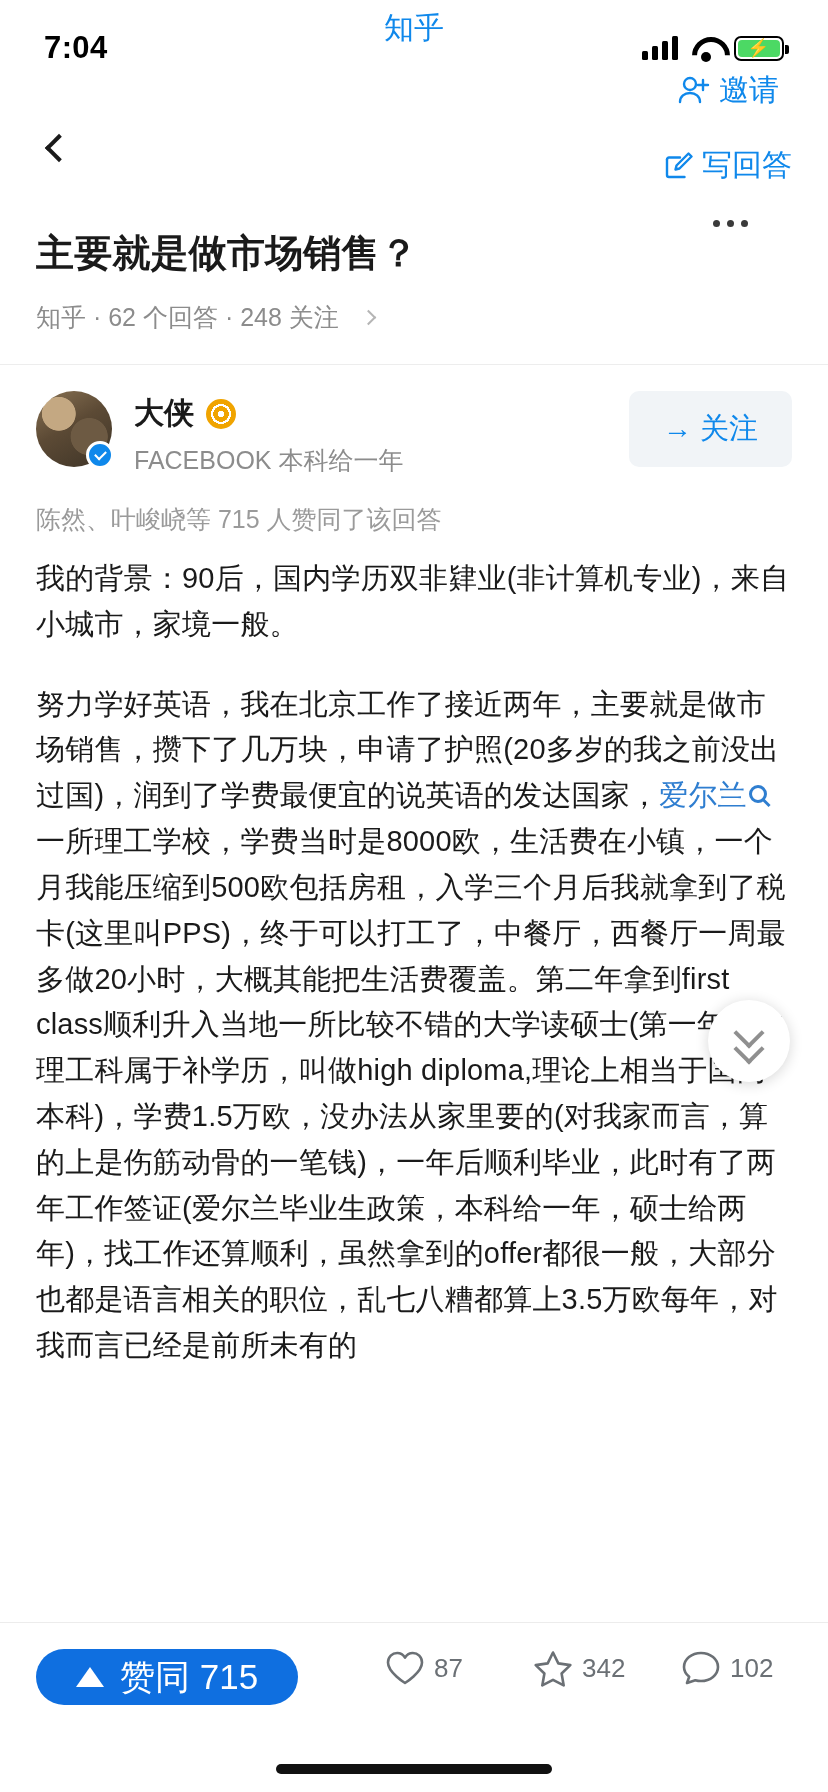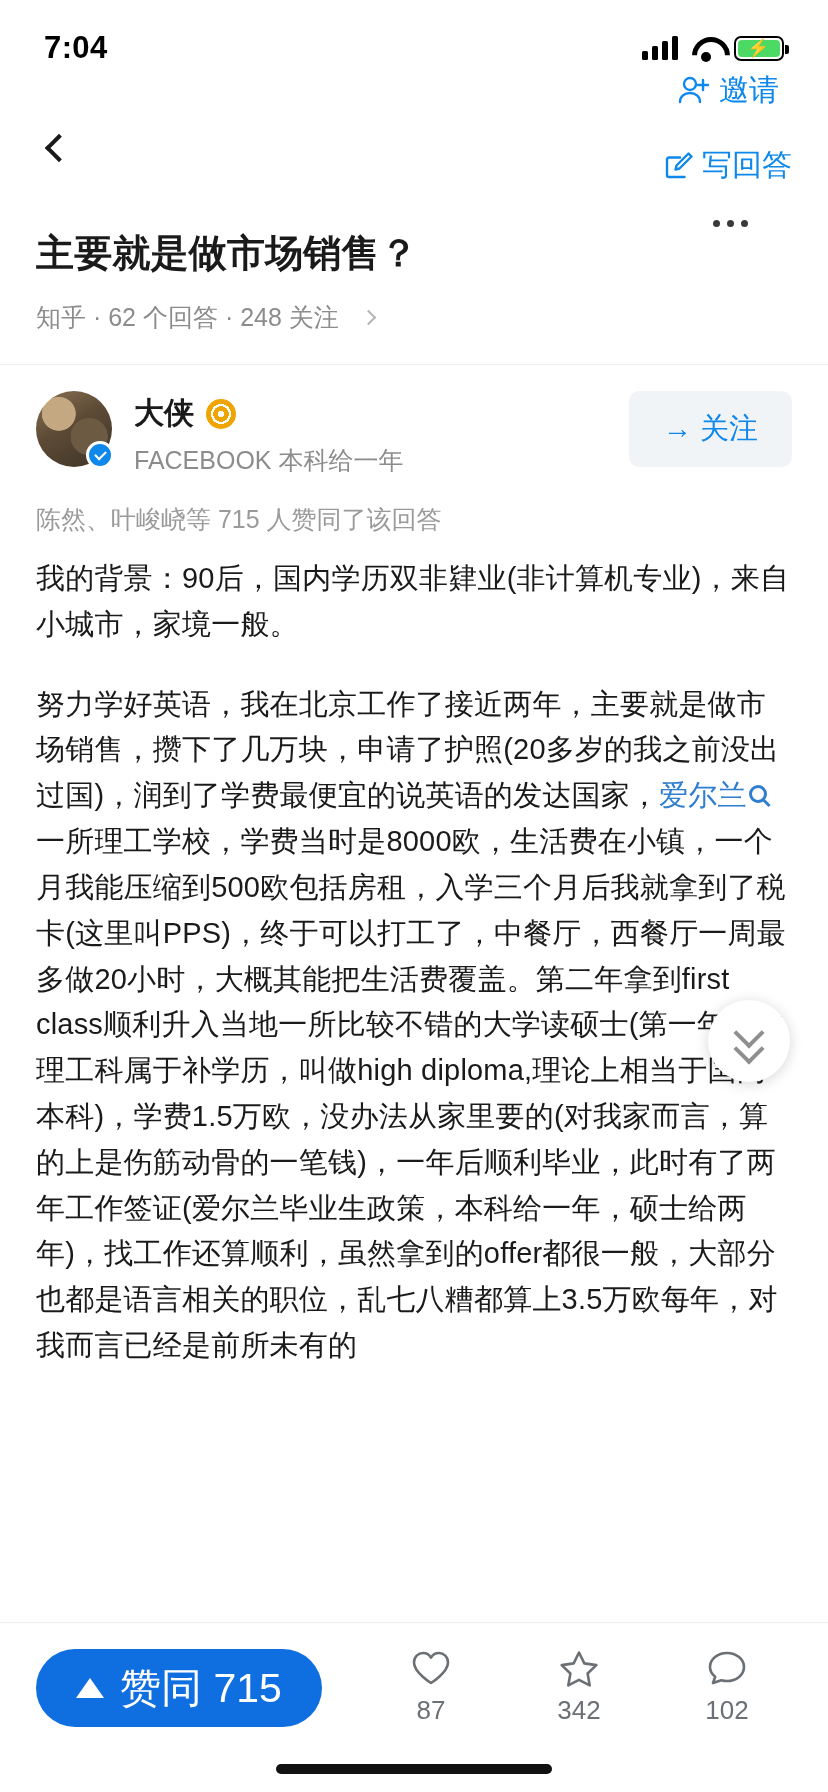--- a/index.html
+++ b/index.html
@@ -288,43 +288,43 @@
     background: #ffffff;
     border-top: 1px solid #ececec;
     display: flex;
     align-items: flex-start;
     padding: 26px 44px 0 36px;
   }
   .upvote-btn {
     background: #0f6fe0;
     color: #fff;
     border-radius: 44px;
-    height: 78px;
+    height: 56px;
     padding: 0 40px;
     display: flex;
     align-items: center;
     gap: 16px;
-    font-size: 41px;
+    font-size: 35px;
   }
   .tri-up {
     width: 0; height: 0;
     border-left: 14px solid transparent;
     border-right: 14px solid transparent;
     border-bottom: 20px solid #fff;
   }
   .bottom-actions {
     margin-left: auto;
     display: flex;
     align-items: flex-start;
     gap: 54px;
     padding-right: 10px;
   }
   .bottom-action {
     display: flex;
-    flex-direction: column;
+    flex-direction: row;
     align-items: center;
     gap: 8px;
     color: #6b7075;
     font-size: 26px;
     width: 94px;
   }
   .bottom-action svg { display: block; }
 
   .home-indicator {
     position: absolute;
@@ -341,20 +341,21 @@
     bottom: 170px;
     height: 26px;
     background: linear-gradient(to bottom, rgba(255,255,255,0), #ffffff);
   }
 </style>
 </head>
 <body>
 
 <div class="statusbar">
   <div class="status-time">7:04</div>
+  <div class="status-center">知乎</div>
   <div class="status-right">
     <div class="signal-bars">
         <i></i>
         <i></i>
         <i></i>
         <i></i>
       </div>
     <div class="wifi-icon"></div>
     <div class="battery">
       <div class="battery-fill">

